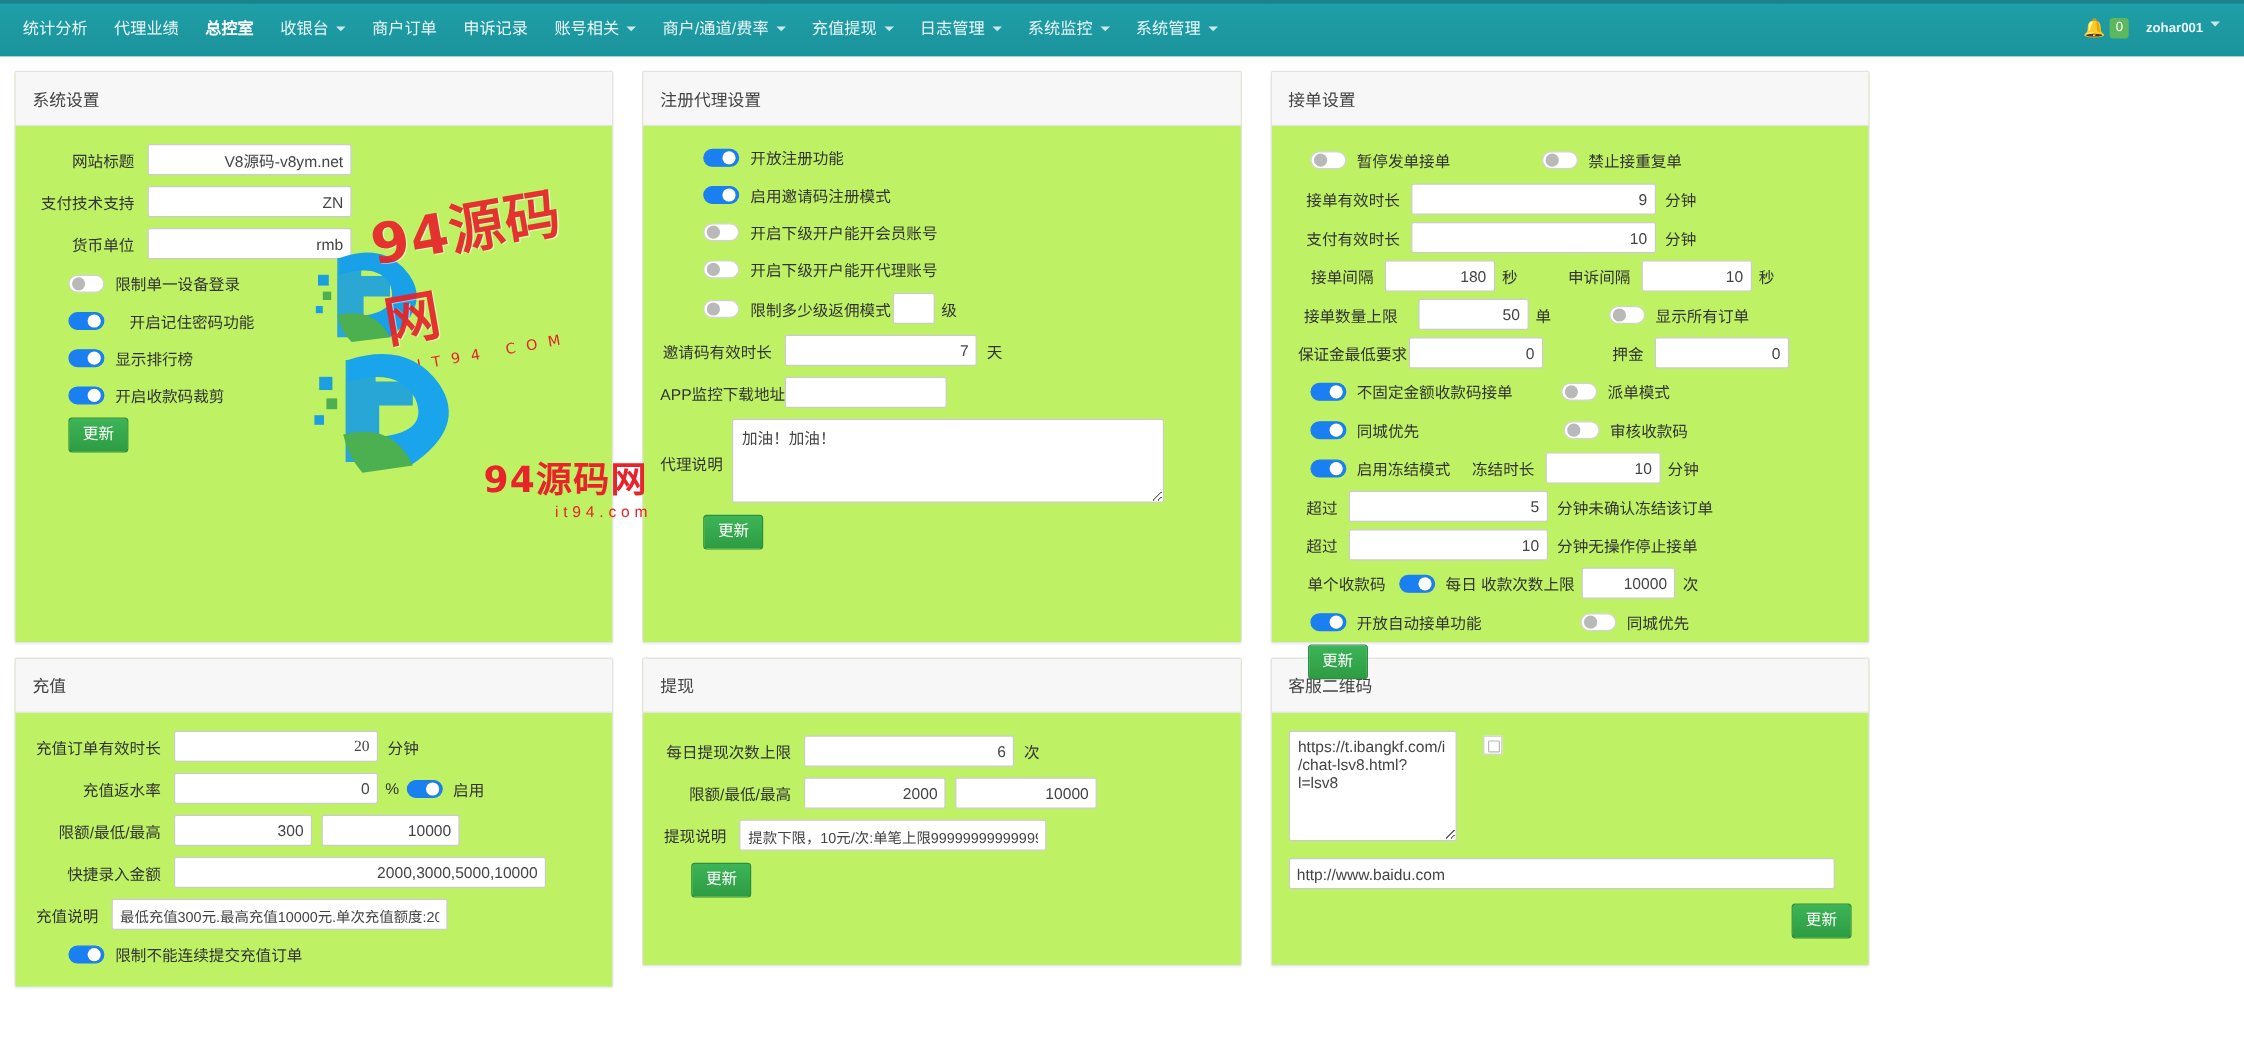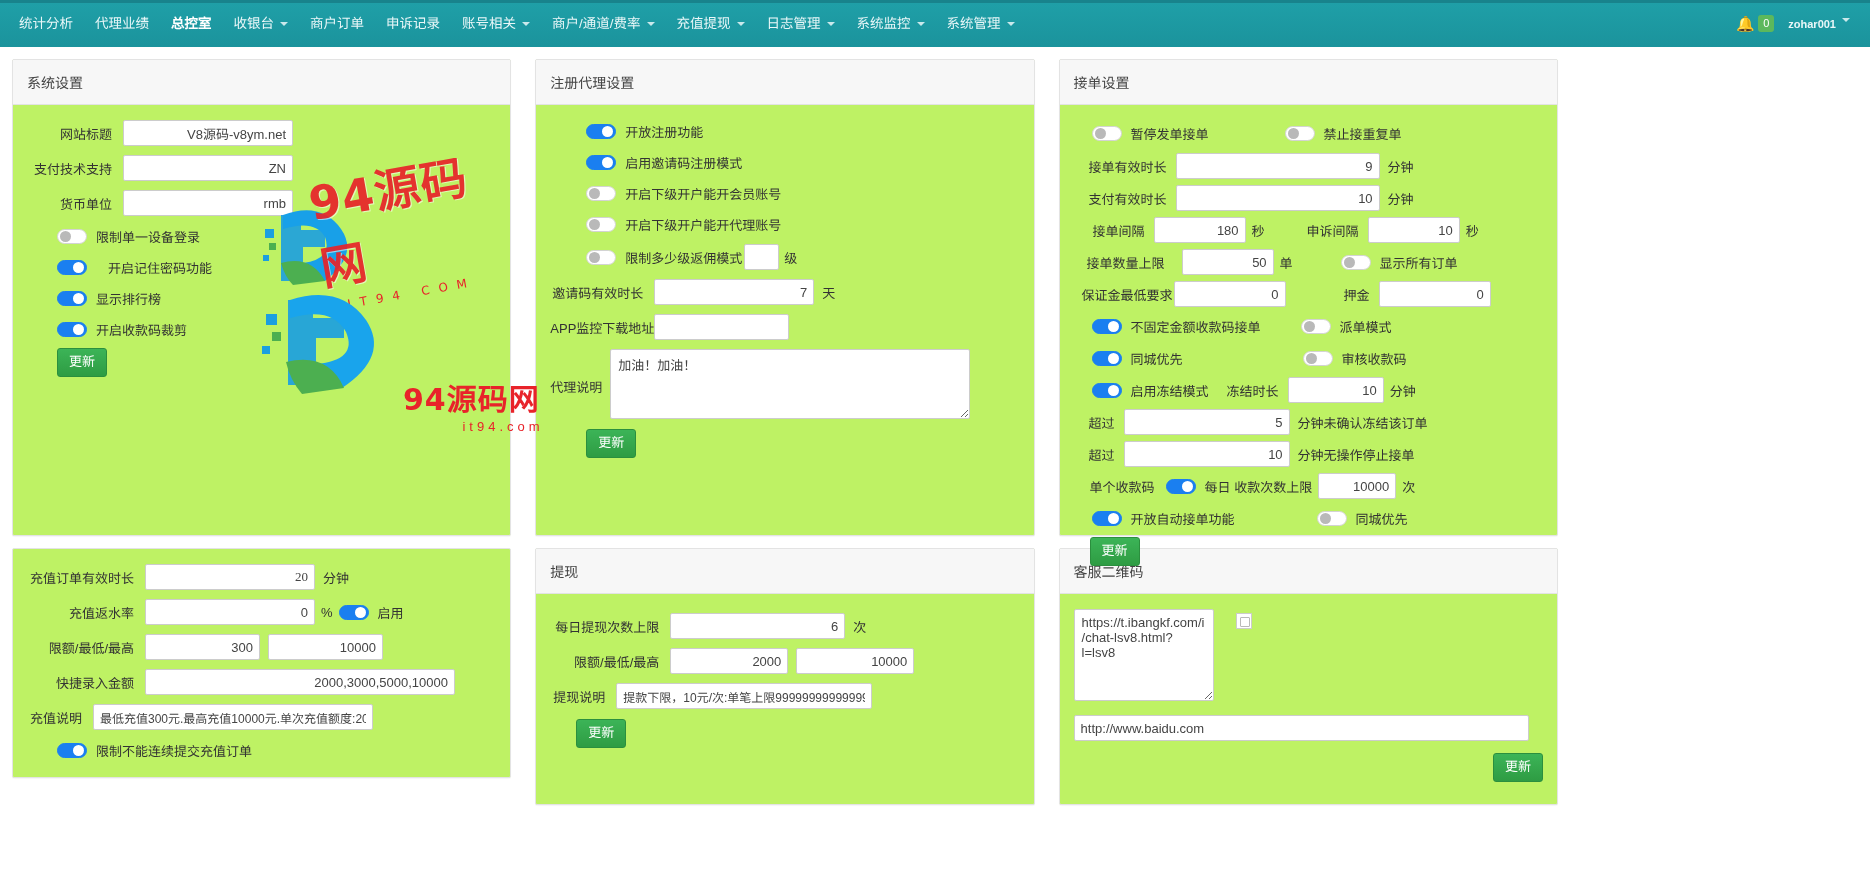--- a/index.html
+++ b/index.html
@@ -378,20 +378,21 @@
           </svg>
         </div>
         <div class="wm" style="left:390px; top:270px; width:200px;">
           <div class="wm-text2">94源码网</div>
           <div class="wm-sub2">it94.com</div>
         </div>
       </div>
     </div>
 
     <div class="panel">
+      <div class="panel-head">充值</div>
       <div class="panel-body" style="min-height:210px;">
 
         <div class="frow">
           <span class="flbl" style="width:110px; text-align:right;">充值订单有效时长</span>
           <input class="inp" style="width: 170px; margin-left: 8px; font-family: Liberation Serif, serif;" value="20">
           <span class="fsuffix">分钟</span>
         </div>
 
         <div class="frow">
           <span class="flbl" style="width:110px; text-align:right;">充值返水率</span>

